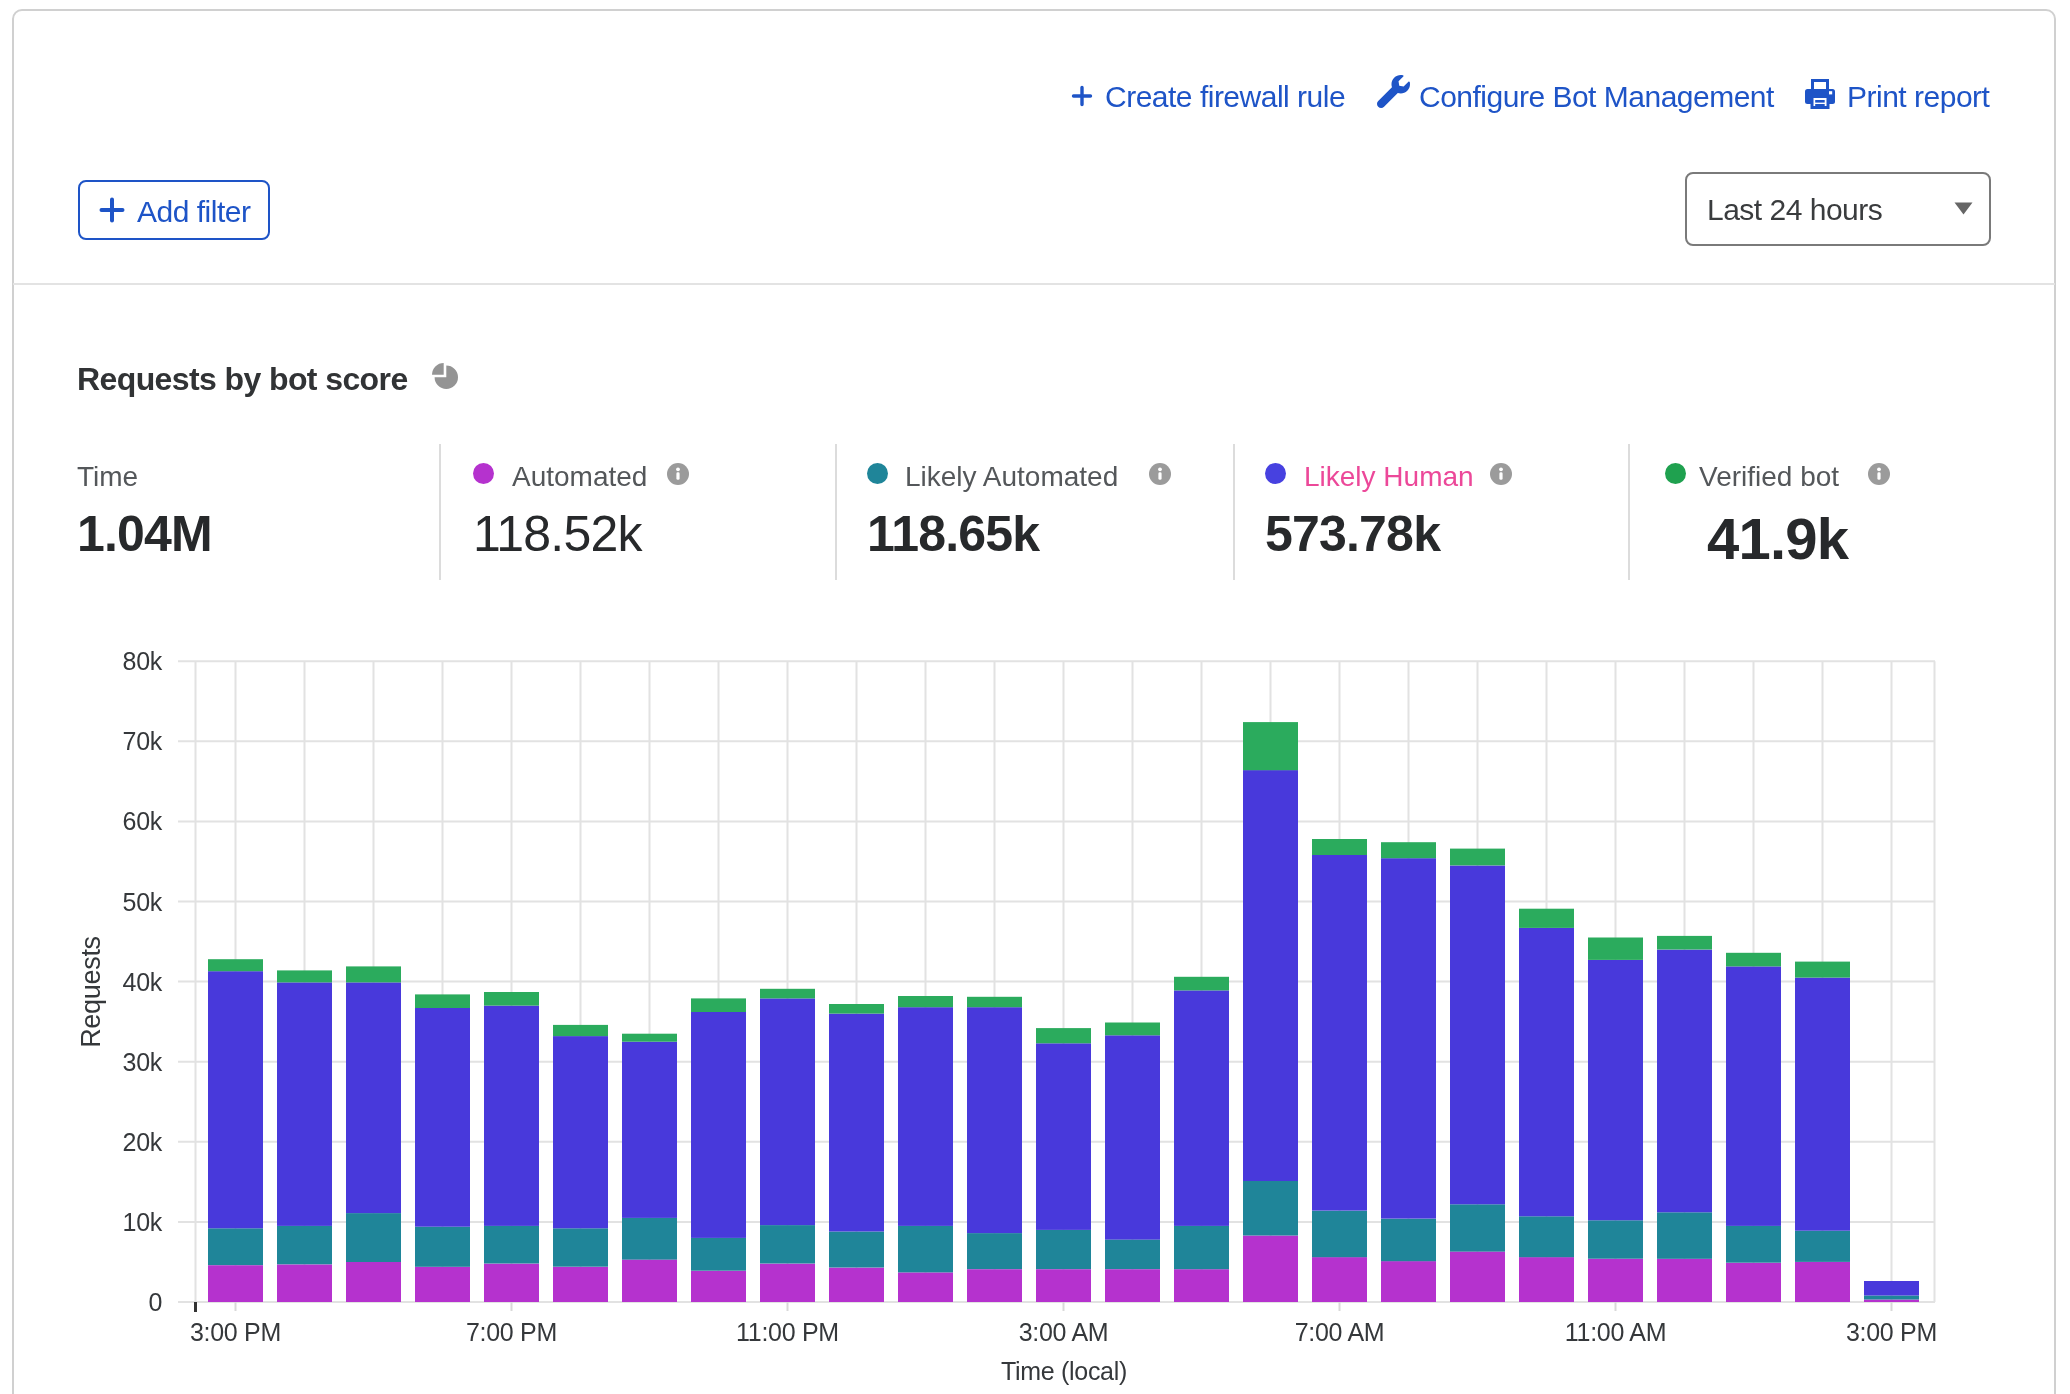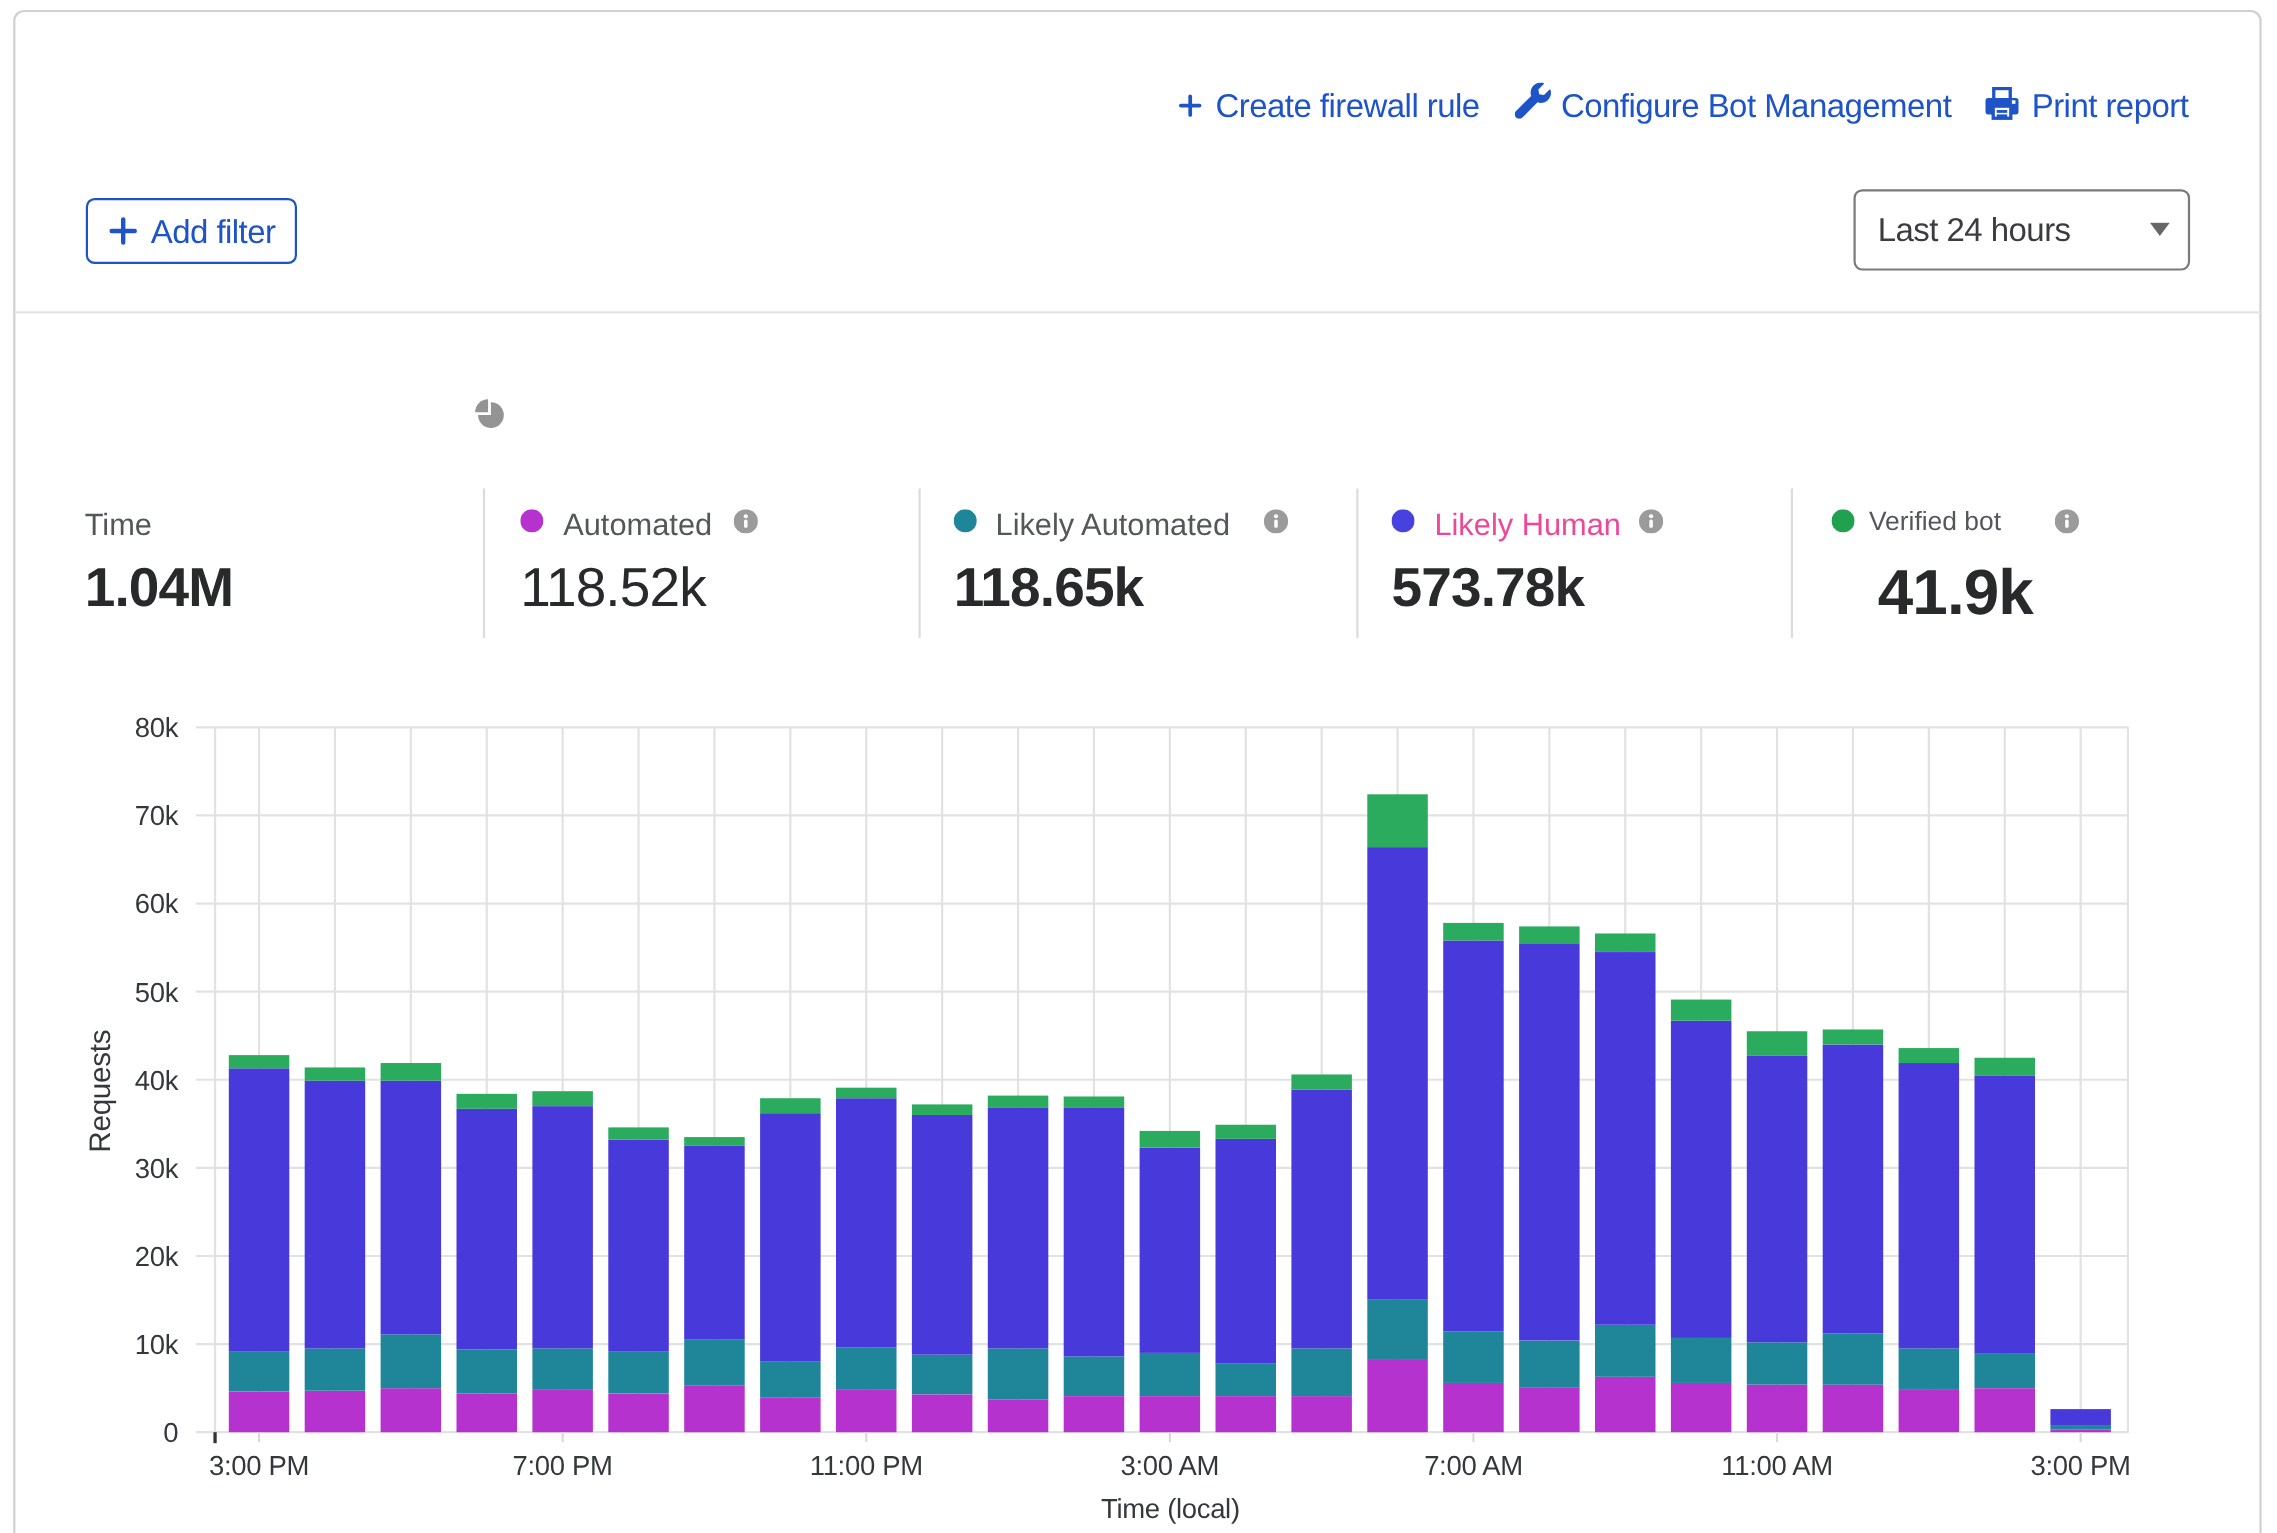--- a/index.html
+++ b/index.html
@@ -43,20 +43,21 @@
 <div class="abs link" style="left:137px; top:195px; font-size:30px; letter-spacing:-0.5px;">Add filter</div>
 
 <div class="abs" style="left:1685px; top:172px; width:306px; height:74px; border:2px solid #7a7a7a; border-radius:8px;"></div>
 <div class="abs" style="left:1707px; top:193px; font-size:30px; letter-spacing:-0.5px; color:#3a3c3e;">Last 24 hours</div>
 <svg class="abs" style="left:1954px; top:202px;" width="19" height="13" viewBox="0 0 19 13">
       <path d="M0.5 0.5h18L9.5 12.5z" fill="#666"></path>
     </svg>
 
 <div class="abs" style="left:13px; top:283px; width:2042px; height:2px; background:#e3e3e3;"></div>
 
+<div class="abs" style="left:77px; top:361px; font-size:32px; font-weight:bold; letter-spacing:-0.6px; color:#313335;">Requests by bot score</div>
 <svg class="abs" style="left:430px; top:361px;" width="30" height="30" viewBox="0 0 30 30">
 <path d="M16.3 16.3 L16.3 4.6 A11.7 11.7 0 1 1 4.6 16.3 Z" fill="#949494"></path>
 <path d="M13.7 13.7 L13.7 2 A11.7 11.7 0 0 0 2 13.7 Z" fill="#949494"></path>
 </svg>
 
 <div class="abs" style="left:439px; top:444px; width:2px; height:136px; background:#dcdcdc;"></div>
 <div class="abs" style="left:835px; top:444px; width:2px; height:136px; background:#dcdcdc;"></div>
 <div class="abs" style="left:1233px; top:444px; width:2px; height:136px; background:#dcdcdc;"></div>
 <div class="abs" style="left:1628px; top:444px; width:2px; height:136px; background:#dcdcdc;"></div>
 
@@ -74,21 +75,21 @@
 <svg class="abs" style="left:867px; top:463px;" width="21" height="21" viewBox="0 0 21 21">
       <circle cx="10.5" cy="10.5" r="10.5" fill="#1f8599"></circle>
     </svg>
 
 <div class="abs" style="left:1304px; top:461px; font-size:28px; letter-spacing:0px; color:#ec4899;">Likely Human</div>
 <div class="abs" style="left:1265px; top:505px; font-size:50px; font-weight:bold; letter-spacing:-0.8px; color:#27292b;">573.78k</div>
 <svg class="abs" style="left:1265px; top:463px;" width="21" height="21" viewBox="0 0 21 21">
       <circle cx="10.5" cy="10.5" r="10.5" fill="#4741e0"></circle>
     </svg>
 
-<div class="abs" style="left:1699px; top:461px; font-size:24px; letter-spacing:0px; color:#54575a;">Verified bot</div>
+<div class="abs" style="left:1699px; top:461px; font-size:28px; letter-spacing:0px; color:#54575a;">Verified bot</div>
 <div class="abs" style="left:1707px; top:505px; font-size:58px; font-weight:bold; letter-spacing:-0.8px; color:#27292b;">41.9k</div>
 <svg class="abs" style="left:1665px; top:463px;" width="21" height="21" viewBox="0 0 21 21">
       <circle cx="10.5" cy="10.5" r="10.5" fill="#1fa14f"></circle>
     </svg>
 
 <svg class="abs" style="left:667px; top:463px;" width="22" height="22" viewBox="0 0 22 22">
 <circle cx="11" cy="11" r="11" fill="#9b9b9b"></circle>
 <circle cx="11" cy="6.3" r="1.9" fill="#fff"></circle>
 <rect x="9.4" y="9.3" width="3.2" height="7.5" rx="1.4" fill="#fff"></rect>
 </svg>

